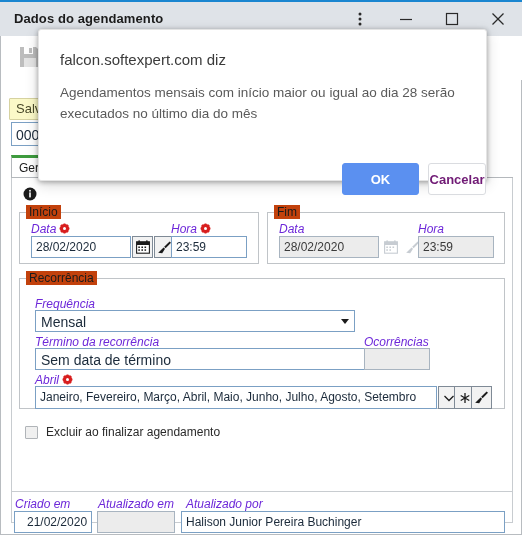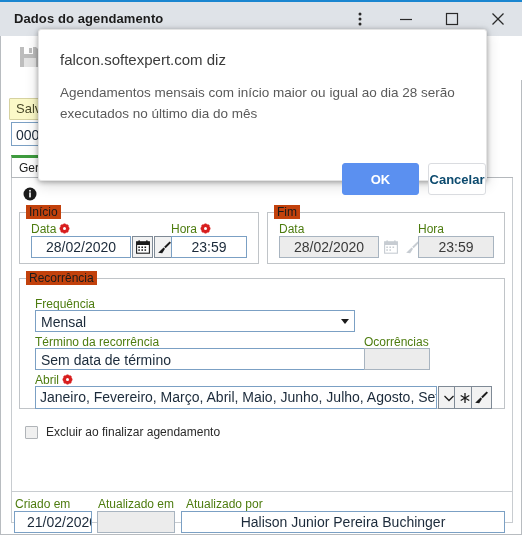--- a/index.html
+++ b/index.html
@@ -88,29 +88,29 @@
   }
   .fs-legend{
     position:absolute;background:#c2410c;padding:0 3px;font-size:12px;color:#1b1b1b;
     top:-8px;left:6px;white-space:nowrap;
   }
   .fs-inicio{left:18px;top:176px;width:240px;height:52px;}
   .fs-fim{left:266px;top:176px;width:238px;height:52px;}
   .fs-rec{left:18px;top:242px;width:486px;height:131px;}
 
   .flabel{
-    position:absolute;font-size:12px;color:#4d7c0f;white-space:nowrap;
+    position:absolute;font-size:12px;color:#6d28d9;white-space:nowrap;font-style:italic;
   }
   .req{display:inline-block;margin-left:3px;vertical-align:-1px;}
 
   .tinput{
     position:absolute;box-sizing:border-box;
     border:1px solid #7ba0c4;background:#fff;
-    font-size:14px;color:#1b2a3a;font-family:"Liberation Sans", sans-serif;
-    padding:1px 4px;white-space:nowrap;overflow:hidden;line-height:19px;text-align:center;
+    font-size:12px;color:#1b2a3a;font-family:"Liberation Sans", sans-serif;
+    padding:1px 4px;white-space:nowrap;overflow:hidden;line-height:19px;
   }
   .tinput.dis{background:#ececec;color:#3a3a3a;border-color:#a8b4c0;}
 
   .iconbtn{
     position:absolute;box-sizing:border-box;width:21px;height:22px;
     border:1px solid #7f8a96;background:#f2f2f2;
     display:flex;align-items:center;justify-content:center;
   }
   .iconbtn.dis{border-color:#c2c6ca;background:#f4f4f4;opacity:.55;}
 
@@ -149,21 +149,21 @@
   .modal-msg{
     position:absolute;left:21px;top:52px;width:400px;
     font-size:13.5px;color:#5a5a5a;line-height:21px;
   }
   .btn{
     position:absolute;height:32px;box-sizing:border-box;border-radius:3px;
     display:flex;align-items:center;justify-content:center;
     font-size:13px;font-weight:bold;cursor:default;
   }
   .btn-ok{left:303px;top:133px;width:77px;background:#5b90f0;color:#fff;border:1px solid #5b90f0;}
-  .btn-cancel{left:389px;top:133px;width:58px;background:#fff;color:#0c4a6e;border:1px solid #dadce0;}
+  .btn-cancel{left:389px;top:133px;width:58px;background:#fff;color:#701a75;border:1px solid #dadce0;}
 </style>
 </head>
 <body>
 
 <div class="app">
 
   <div class="titlebar">
     <div class="title-text">Dados do agendamento</div>
 
     <div class="winbtn kebab">

